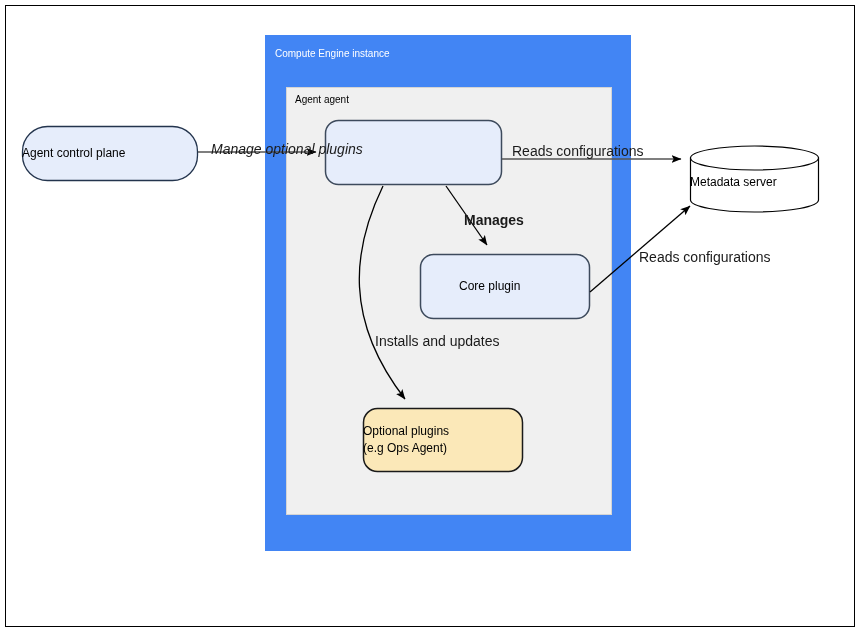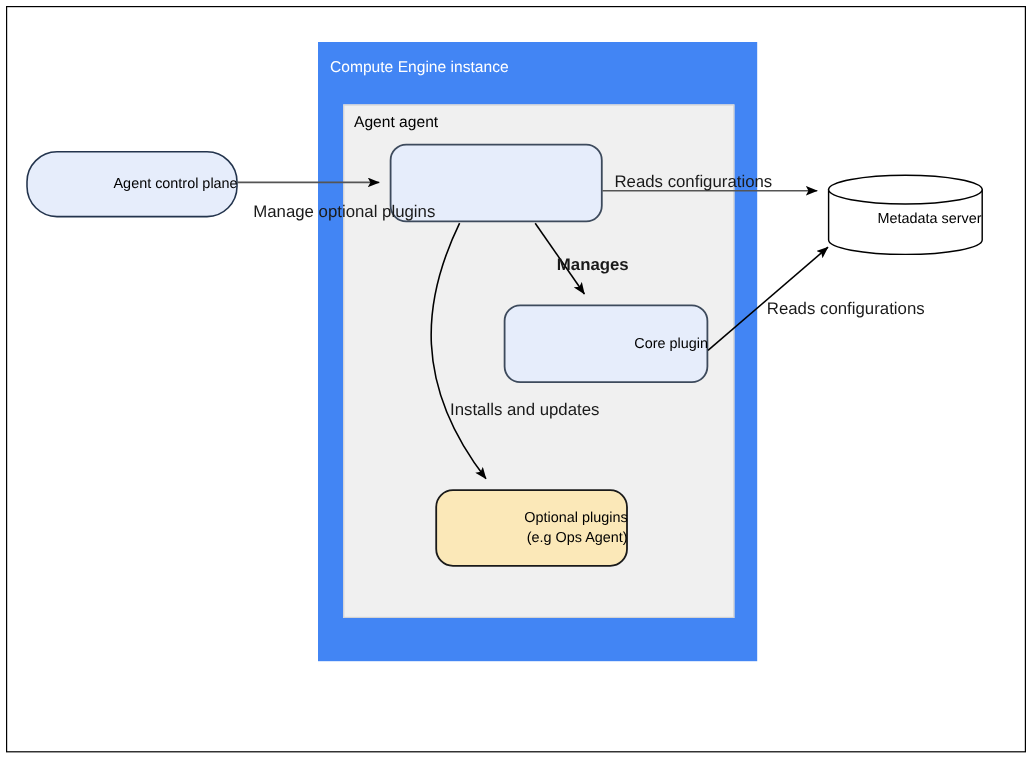--- a/index.html
+++ b/index.html
@@ -30,38 +30,38 @@
     position: absolute;
     left: 0;
     top: 0;
     width: 862px;
     height: 635px;
   }
   .node-label {
     position: absolute;
     display: flex;
     flex-direction: column;
-    align-items: flex-end;
+    align-items: flex-start;
     justify-content: center;
     text-align: center;
     color: #000000;
     font-size: 12px;
     line-height: 17px;
     pointer-events: none;
   }
   .edge-label {
     position: absolute;
     font-size: 14px;
     color: #1a1a1a;
     white-space: nowrap;
     line-height: 10px;
   }
   .container-title {
     position: absolute;
-    font-size: 13px;
+    font-size: 10px;
     white-space: nowrap;
   }
   #ce-title { color: #ffffff; left: 275px; top: 48px; }
   #ga-title { color: #000000; left: 295px; top: 94px; }
 </style>
 </head>
 <body>
 
 <div id="canvas">
 
@@ -122,34 +122,34 @@
     <g>
       <path d="M383,186 C352,250 344,320 405,399" fill="none" stroke="#000000" stroke-width="1.3" marker-end="url(#arrowhead)"></path>
     </g>
   </svg>
 
   <div class="node-label" style="left:22px;top:126px;width:176px;height:55px;">
     <span>Agent control plane</span>
   </div>
 
 
-  <div class="node-label" style="left:420px;top:254px;width:170px;height:65px;">
+  <div class="node-label" style="left:420px;top:254px;width:170px;height:65px;padding-left:39px;">
     <span>Core plugin</span>
   </div>
 
   <div class="node-label" style="left:363px;top:408px;width:160px;height:64px;">
     <span>Optional plugins</span>
     <span>(e.g  Ops Agent)</span>
   </div>
 
   <div class="node-label" style="left:690px;top:152px;width:128px;height:60px;">
     <span>Metadata server</span>
   </div>
 
-  <div class="edge-label" style="left:211px;top:171px;">Manage optional plugins</div>
+  <div class="edge-label" style="left:211px;top:144px;font-style:italic;">Manage optional plugins</div>
 
   <div class="edge-label" style="left:512px;top:146px;">Reads configurations</div>
 
   <div class="edge-label" style="left:464px;top:215px;font-weight:bold;">Manages</div>
 
   <div class="edge-label" style="left:639px;top:252px;">Reads configurations</div>
 
   <div class="edge-label" style="left:375px;top:336px;">Installs and updates</div>
 
 </div>

